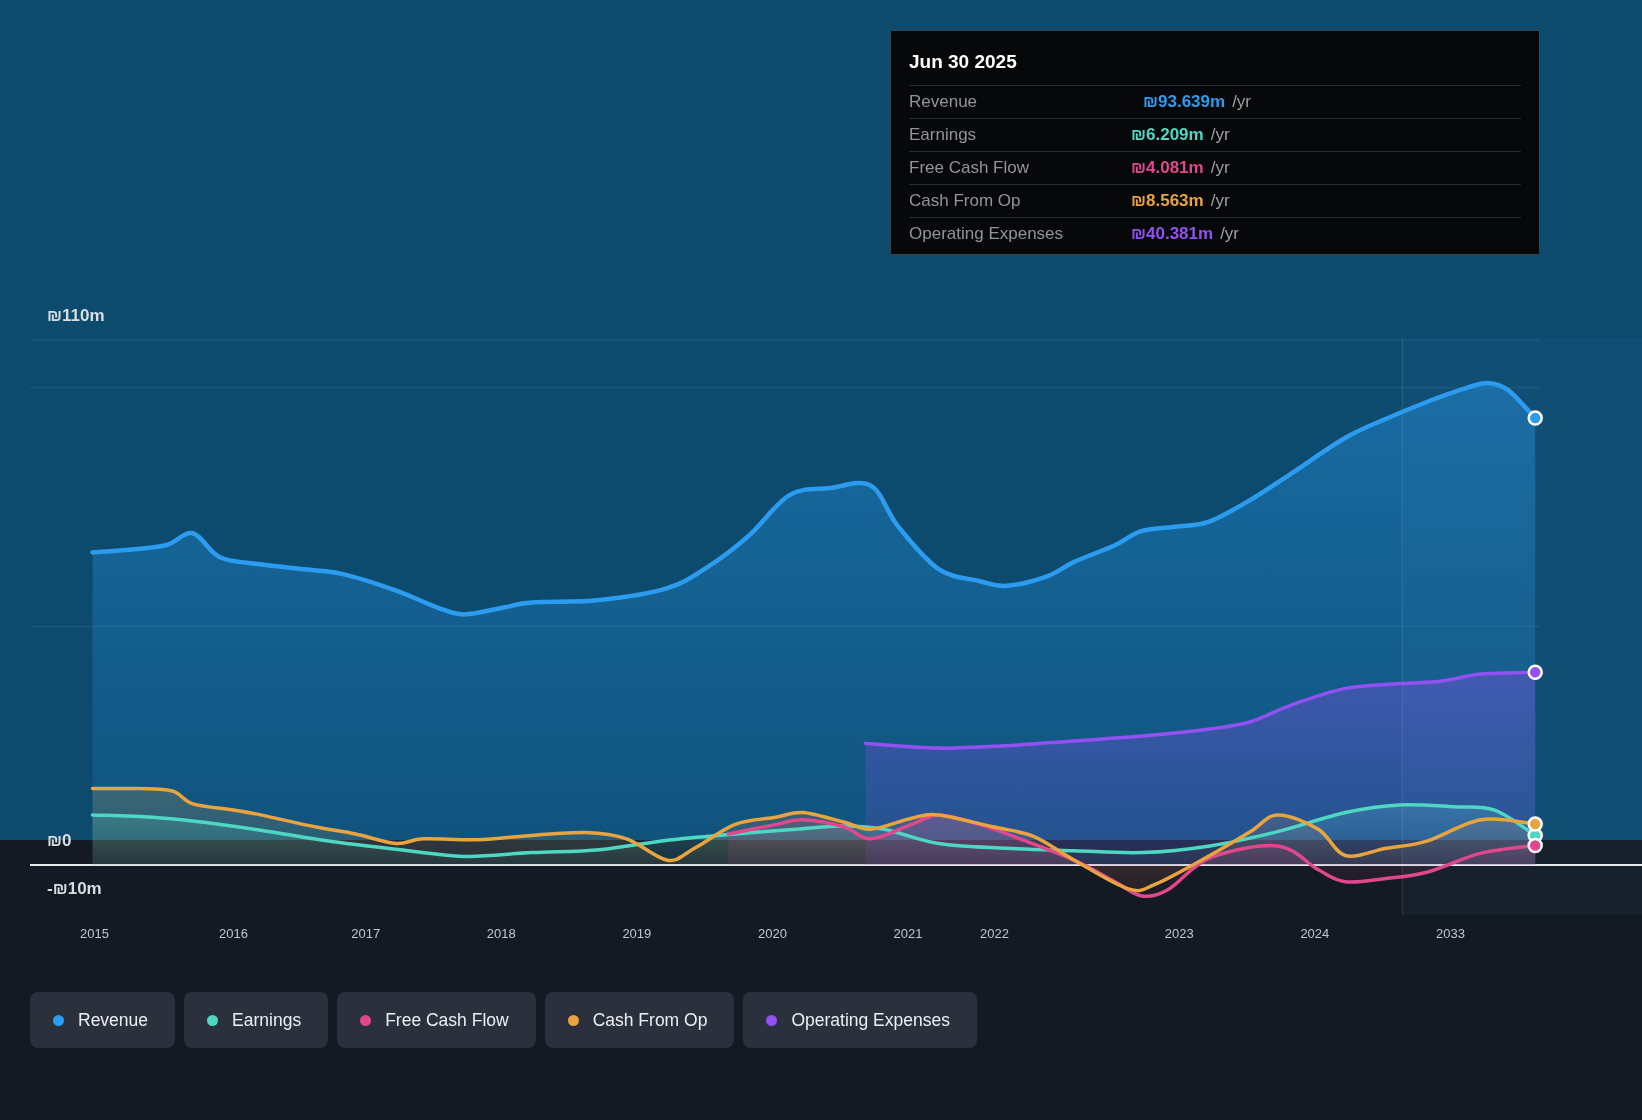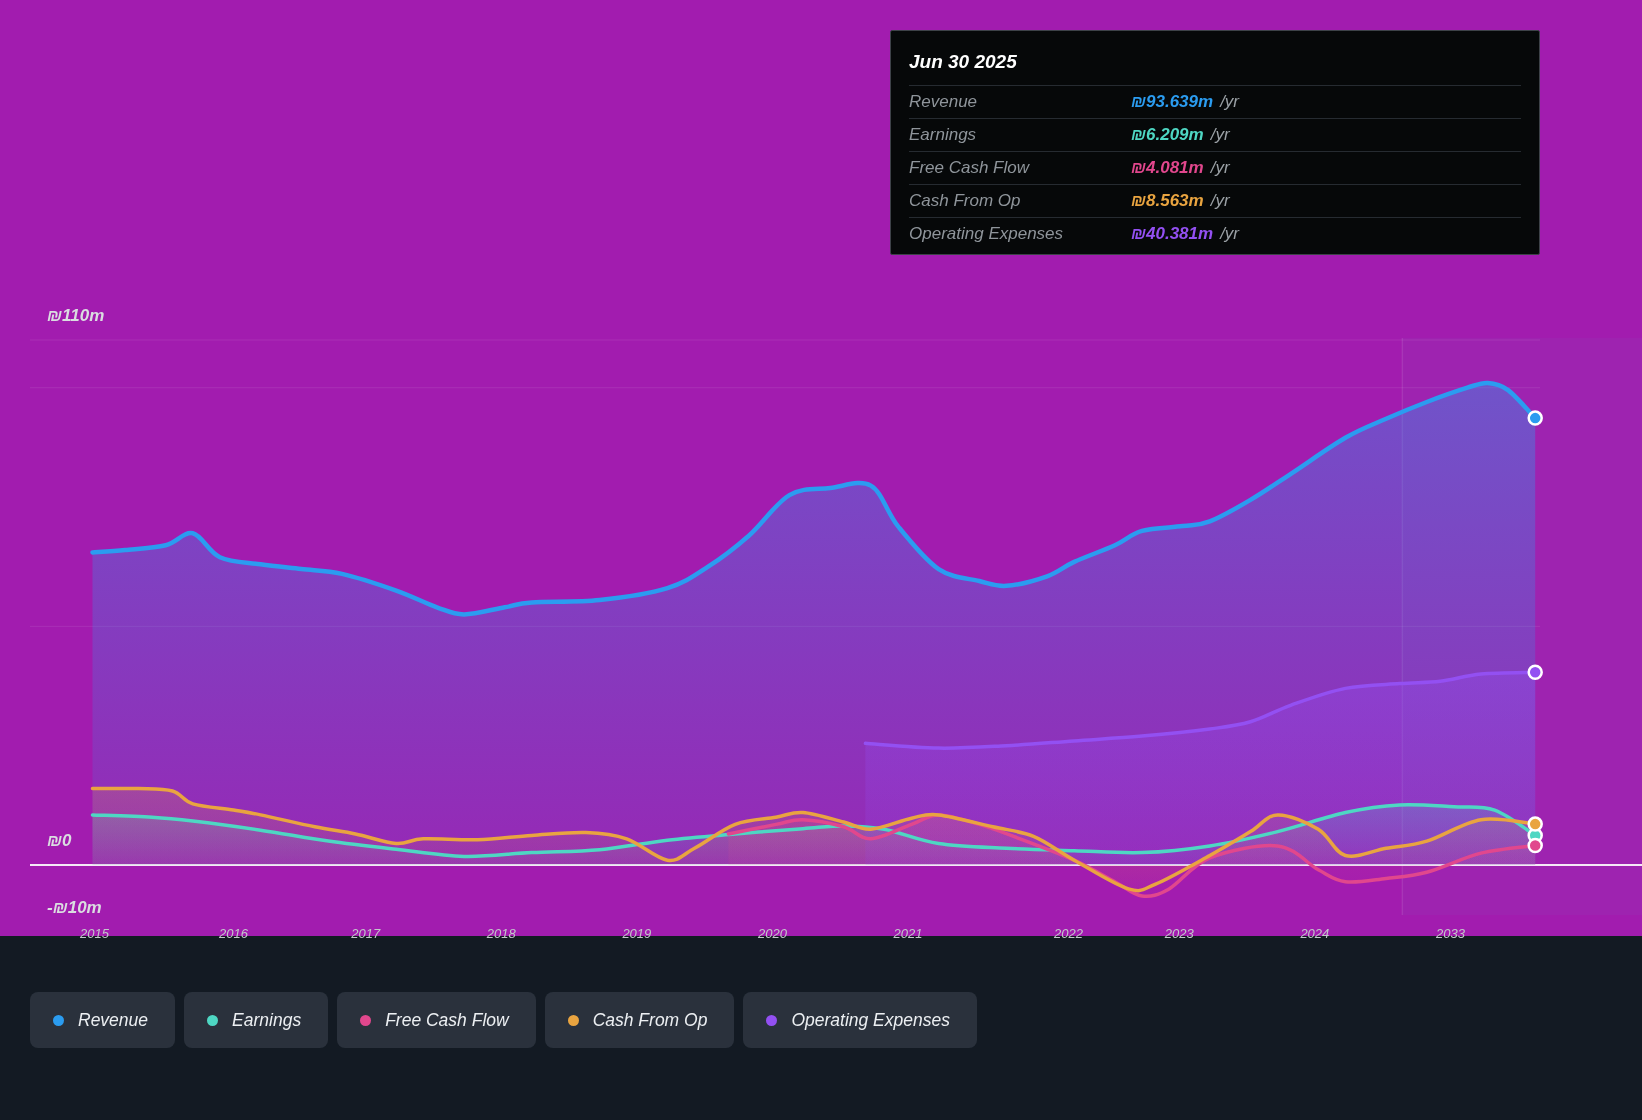--- a/index.html
+++ b/index.html
@@ -1,18 +1,18 @@
 <!DOCTYPE html>
 <html><head>
 <meta charset="utf-8">
 <style>
   * { margin:0; padding:0; box-sizing:border-box; }
   html,body { width:1642px; height:1120px; background:#131a23; overflow:hidden;
               font-family:"Liberation Sans","DejaVu Sans",sans-serif; }
-  .app { position:relative; width:1642px; height:936px; background:#a21caf;font-style:italic; }
+  .app { position:relative; width:1642px; height:840px; background:#0c4a6e; }
 
   #chart-svg { position:absolute; left:0; top:0; z-index:1; }
 
   
   .tooltip { position:absolute; left:890px; top:30px; width:650px; z-index:6;
              background:#060809; border:1px solid #3d4248; border-radius:2px;
              padding:12px 18px 4px 18px; }
   .tt-date { font-size:19px; font-weight:700; color:#ffffff; padding:8px 0 12px 0; }
   .tt-row { display:flex; align-items:center; height:33px; border-top:1px solid #262b31;
             font-size:17px; white-space:nowrap; }
@@ -82,21 +82,21 @@
       <circle cx="1535.2" cy="845.5" r="6.5" fill="#e1478d" stroke="#ffffff" stroke-width="2.5"></circle>
       <circle cx="1535.2" cy="824.1" r="6.5" fill="#e9a440" stroke="#ffffff" stroke-width="2.5"></circle>
       <circle cx="1535.2" cy="672.3" r="6.5" fill="#9350f2" stroke="#ffffff" stroke-width="2.5"></circle>
     </svg>
 
   <div class="tooltip">
     <div class="tt-date">Jun 30 2025</div>
     <div id="tt-rows">
         <div class="tt-row">
           <span class="tt-label">Revenue</span>
-          <span class="tt-value" style="color: rgb(43, 156, 240);">₪93.639m</span>
+          <span class="tt-value" style="color: rgb(43, 156, 240); margin-left: 12px;">₪93.639m</span>
           <span class="tt-suffix">/yr</span>
         </div>
         <div class="tt-row">
           <span class="tt-label">Earnings</span>
           <span class="tt-value" style="color: rgb(78, 215, 195);">₪6.209m</span>
           <span class="tt-suffix">/yr</span>
         </div>
         <div class="tt-row">
           <span class="tt-label">Free Cash Flow</span>
           <span class="tt-value" style="color: rgb(225, 71, 141);">₪4.081m</span>
@@ -111,31 +111,31 @@
           <span class="tt-label">Operating Expenses</span>
           <span class="tt-value" style="color: rgb(147, 80, 242); text-align: right;">₪40.381m</span>
           <span class="tt-suffix">/yr</span>
         </div>
       </div>
   </div>
 
   <div id="y-axis-labels">
       <div class="ylab" style="top: 306px;">₪110m</div>
       <div class="ylab" style="top: 831px;">₪0</div>
-      <div class="ylab" style="top: 898px;">-₪10m</div>
+      <div class="ylab" style="top: 879px;">-₪10m</div>
     </div>
   <div id="x-axis-labels">
       <div class="xlab" style="left: 80px;">2015</div>
       <div class="xlab" style="left: 219px;">2016</div>
       <div class="xlab" style="left: 351.2px;">2017</div>
       <div class="xlab" style="left: 486.8px;">2018</div>
       <div class="xlab" style="left: 622.4px;">2019</div>
       <div class="xlab" style="left: 758px;">2020</div>
       <div class="xlab" style="left: 893.6px;">2021</div>
-      <div class="xlab" style="left: 1054px;">2022</div>
+      <div class="xlab" style="left: 980px;">2022</div>
       <div class="xlab" style="left: 1164.8px;">2023</div>
       <div class="xlab" style="left: 1300.4px;">2024</div>
       <div class="xlab" style="left: 1436px;">2033</div>
     </div>
 
   <div class="legend" id="legend">
       <div class="pill">
         <span class="dot" style="background: rgb(43, 156, 240);"></span>
         <span class="pill-label">Revenue</span>
       </div>

